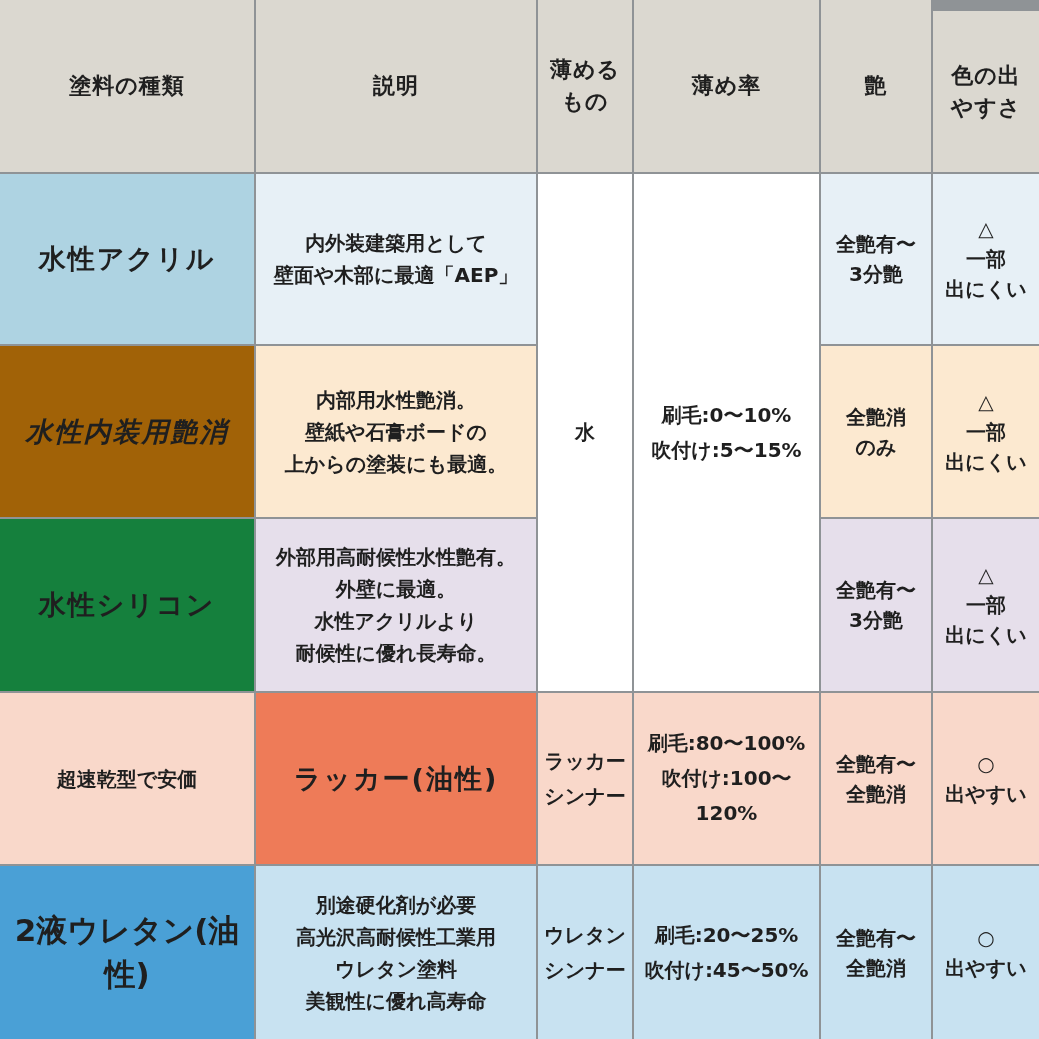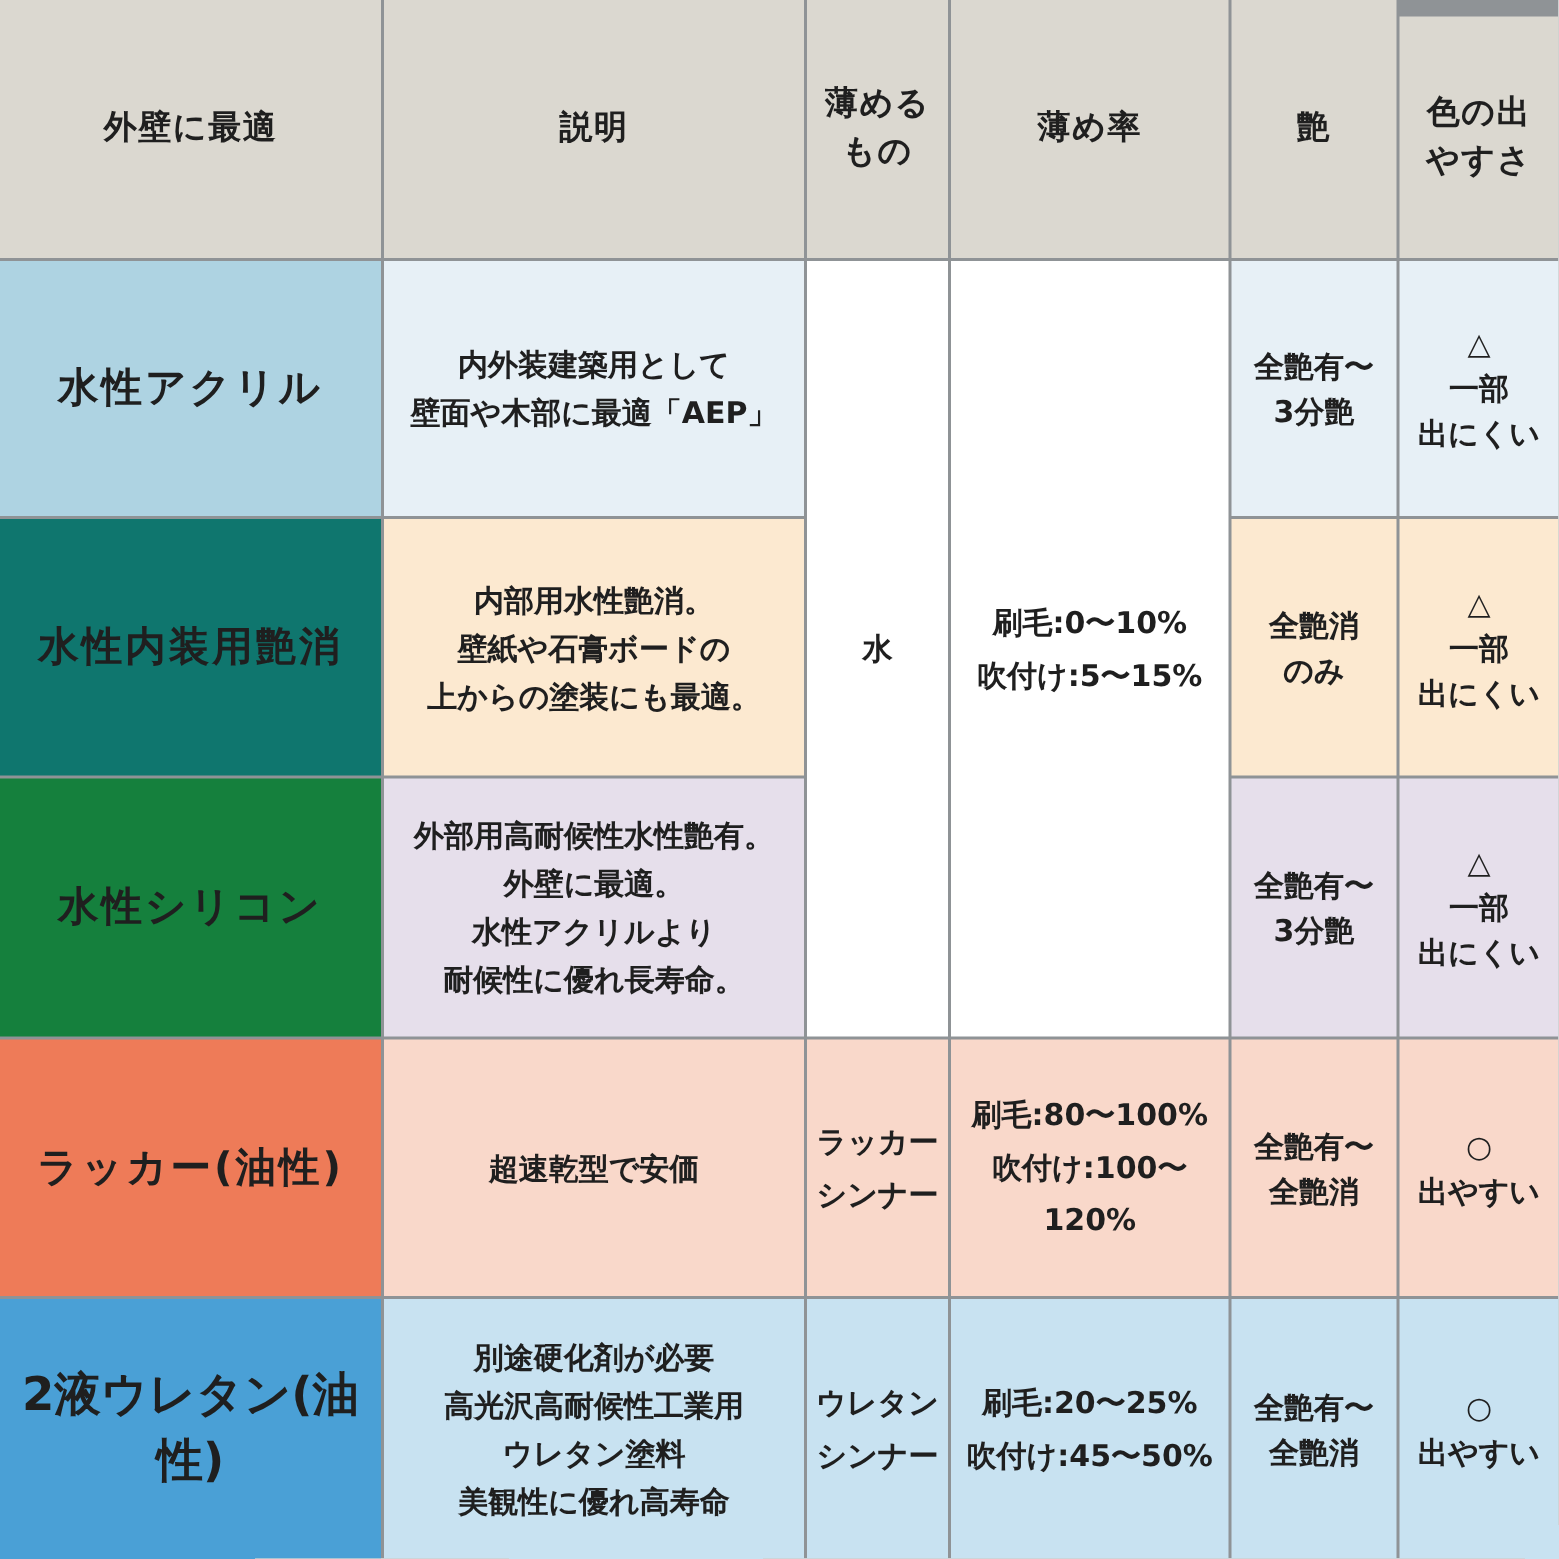--- a/index.html
+++ b/index.html
@@ -65,64 +65,64 @@
   }
   
   .span-3rows { grid-row: span 3; }
 </style>
 </head>
 <body>
 
 <div class="table-wrap">
   <div class="paint-table" style="background: rgb(143, 147, 150);">
 
-    <div class="cell cell-header" style="background: rgb(219, 216, 208);">外壁に最適</div>
+    <div class="cell cell-header" style="background: rgb(219, 216, 208);">塗料の種類</div>
     <div class="cell cell-header" style="background: rgb(219, 216, 208);">説明</div>
     <div class="cell cell-header" style="background: rgb(219, 216, 208);">薄める
 もの</div>
     <div class="cell cell-header" style="background: rgb(219, 216, 208);">薄め率</div>
     <div class="cell cell-header" style="background: rgb(219, 216, 208);">艶</div>
     <div class="cell cell-header" style="background: rgb(219, 216, 208); margin-top: 11px;">色の出
 やすさ</div>
 
     <div class="cell cell-label" style="background: rgb(174, 211, 226);">水性アクリル</div>
     <div class="cell cell-desc" style="background: rgb(231, 240, 246);">内外装建築用として
 壁面や木部に最適「AEP」</div>
     <div class="cell cell-mid span-3rows" style="background: rgb(255, 255, 255);">水</div>
     <div class="cell cell-mid span-3rows" style="background: rgb(255, 255, 255);">刷毛:0〜10%
 吹付け:5〜15%</div>
     <div class="cell cell-gloss" style="background: rgb(231, 240, 246);">全艶有〜
 3分艶</div>
     <div class="cell cell-colorout" style="background: rgb(231, 240, 246);">△
 一部
 出にくい</div>
 
-    <div class="cell cell-label" style="background: #0f766e;">水性内装用艶消</div>
+    <div class="cell cell-label" style="background: #a16207; font-style: italic;">水性内装用艶消</div>
     <div class="cell cell-desc" style="background: rgb(252, 233, 208);">内部用水性艶消。
 壁紙や石膏ボードの
 上からの塗装にも最適。</div>
     <div class="cell cell-gloss" style="background: rgb(252, 233, 208);">全艶消
 のみ</div>
     <div class="cell cell-colorout" style="background: rgb(252, 233, 208);">△
 一部
 出にくい</div>
 
     <div class="cell cell-label" style="background: #15803d;">水性シリコン</div>
     <div class="cell cell-desc" style="background: rgb(230, 223, 235);">外部用高耐候性水性艶有。
 外壁に最適。
 水性アクリルより
 耐候性に優れ長寿命。</div>
     <div class="cell cell-gloss" style="background: rgb(230, 223, 235);">全艶有〜
 3分艶</div>
     <div class="cell cell-colorout" style="background: rgb(230, 223, 235);">△
 一部
 出にくい</div>
 
+    <div class="cell cell-desc" style="background: rgb(249, 216, 202);">超速乾型で安価</div>
     <div class="cell cell-label" style="background: rgb(238, 123, 88);">ラッカー(油性)</div>
-    <div class="cell cell-desc" style="background: rgb(249, 216, 202);">超速乾型で安価</div>
     <div class="cell cell-mid" style="background: rgb(249, 216, 202);">ラッカー
 シンナー</div>
     <div class="cell cell-mid" style="background: rgb(249, 216, 202);">刷毛:80〜100%
 吹付け:100〜120%</div>
     <div class="cell cell-gloss" style="background: rgb(249, 216, 202);">全艶有〜
 全艶消</div>
     <div class="cell cell-colorout" style="background: rgb(249, 216, 202);">○
 出やすい</div>
 
     <div class="cell cell-label cell-label-long" style="background: rgb(74, 160, 214);">2液ウレタン(油性)</div>

